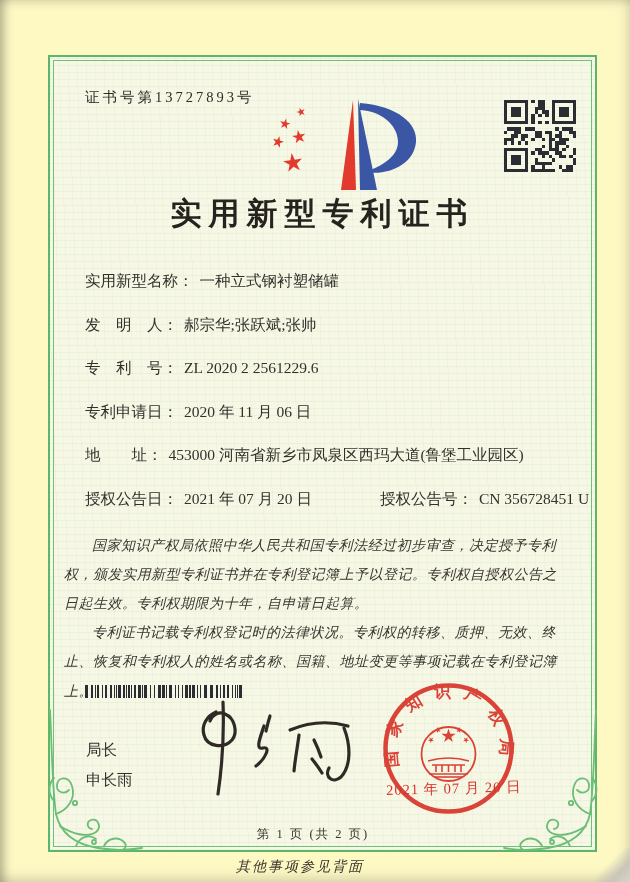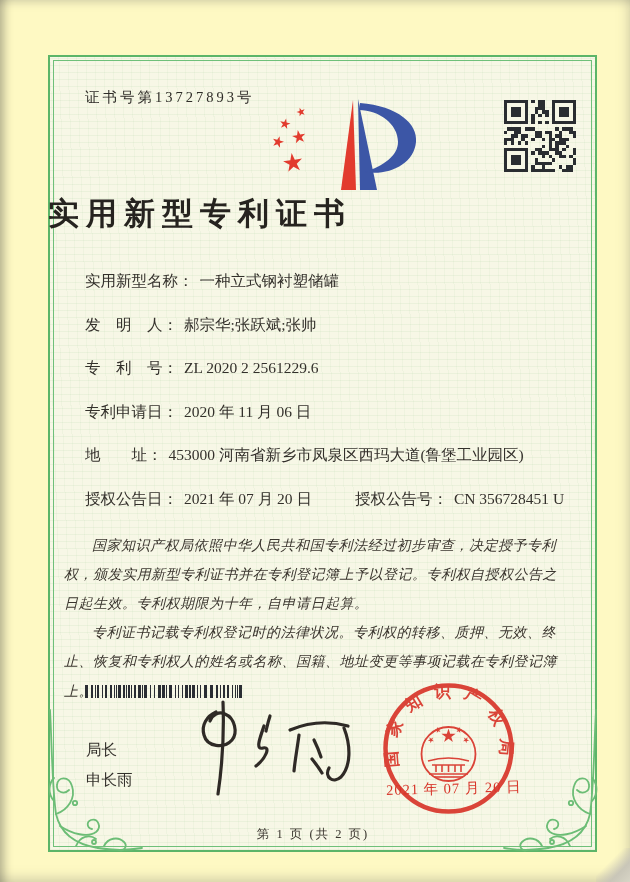--- a/index.html
+++ b/index.html
@@ -43,29 +43,29 @@
 
   .cert-number {
     position:absolute; left:85px; top:88px;
     font-size:14.5px; letter-spacing:3px; color:#2f2c28;
   }
   .logo { position:absolute; left:256px; top:97px; }
   .qr   { position:absolute; left:504px; top:100px; }
 
   .title {
     position:absolute; left:48px; top:193px; width:549px;
-    text-align:left; font-size:31px; font-weight:bold;
+    text-align:center; font-size:31px; font-weight:bold;
     letter-spacing:7px; color:#26231f;
   }
 
   .fields { position:absolute; left:85px; top:271px; width:480px; }
   .field-row { margin-bottom:22.5px; font-size:15.5px; color:#33302b; white-space:nowrap; }
   .field-row .lbl { color:#33302b; }
   .field-row .val { margin-left:6px; }
-  .pair2 { margin-left:43px; }
+  .pair2 { margin-left:68px; }
 
   .paragraphs {
     position:absolute; left:64px; top:531px; width:505px;
     font-size:14px; line-height:2.08; color:#3a352e;
     font-style:italic; letter-spacing:.5px;
   }
   .paragraphs p { text-indent:2em; }
 
   .barcode { position:absolute; left:85px; top:685px; }
 
@@ -381,15 +381,16 @@
   <div class="seal-date">2021 年 07 月 20 日</div>
 
   <svg class="flourish bl" width="100" height="150" viewBox="0 0 100 150">
     <use href="#flourishShape"></use>
   </svg>
   <svg class="flourish br" width="100" height="150" viewBox="0 0 100 150">
     <use href="#flourishShape"></use>
   </svg>
 
   <div class="page-indicator">第 1 页 (共 2 页)</div>
+  <div class="footer-note">其他事项参见背面</div>
 
   <div class="corner-curl"></div>
 </div>
 
 </body></html>

